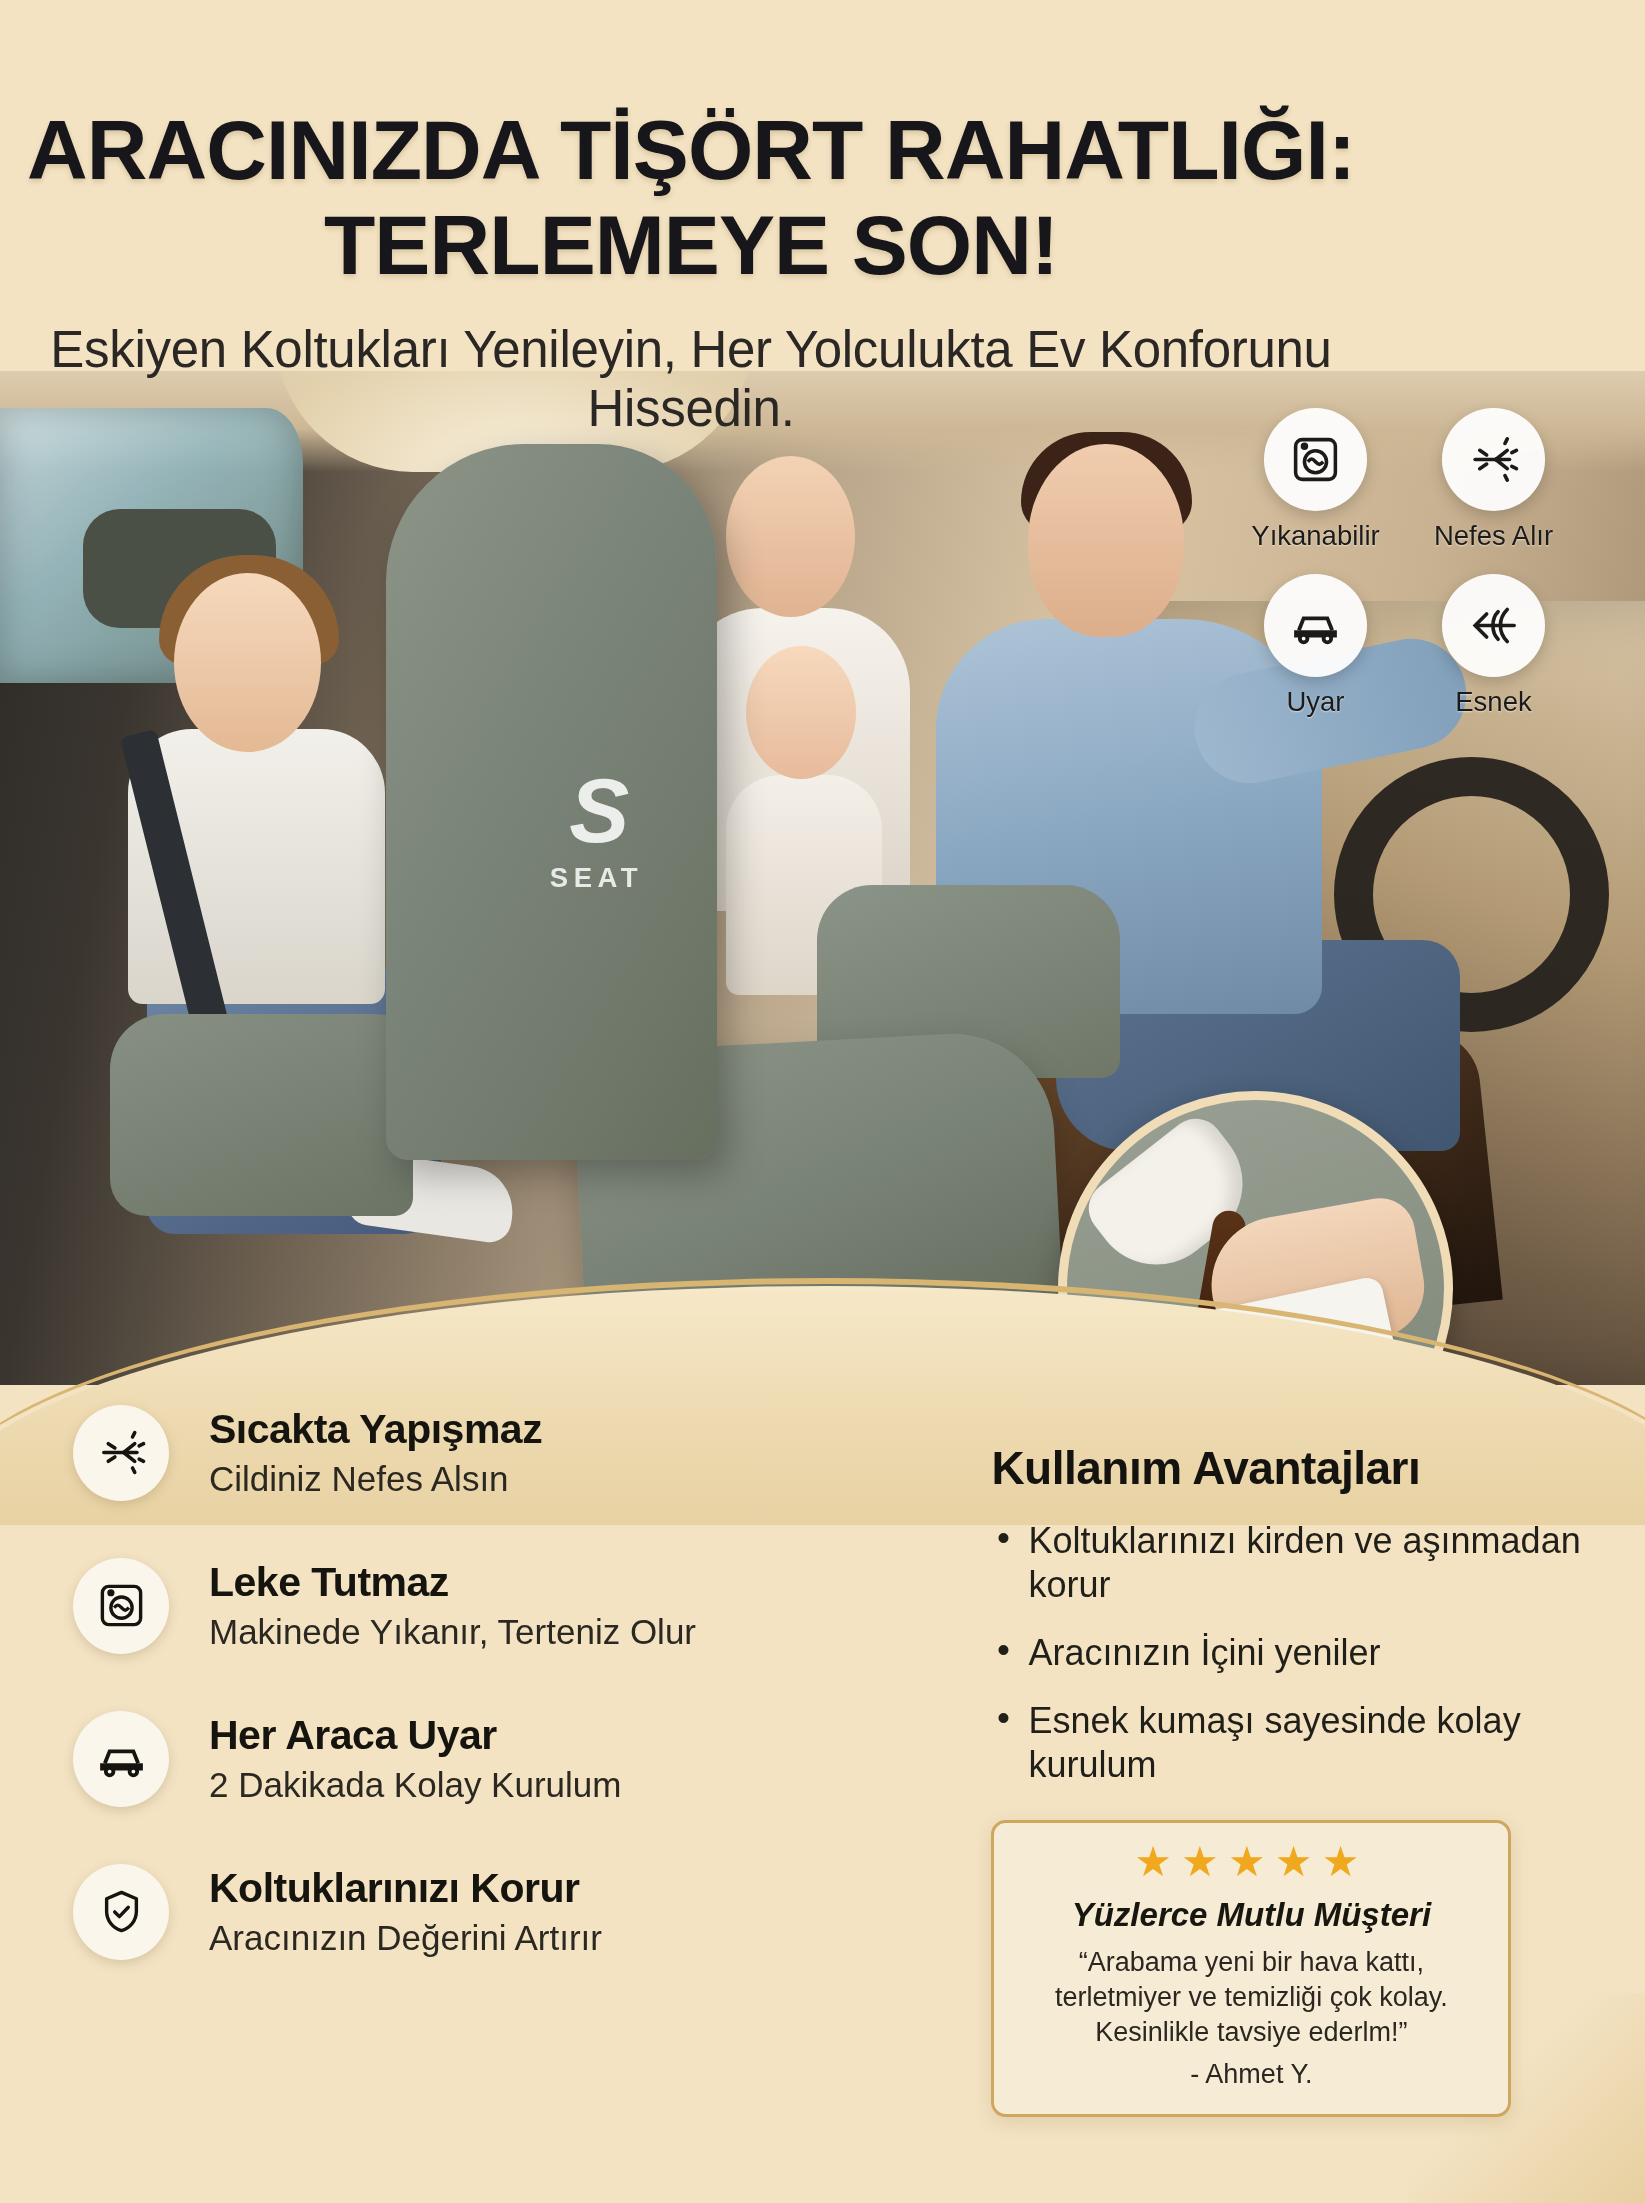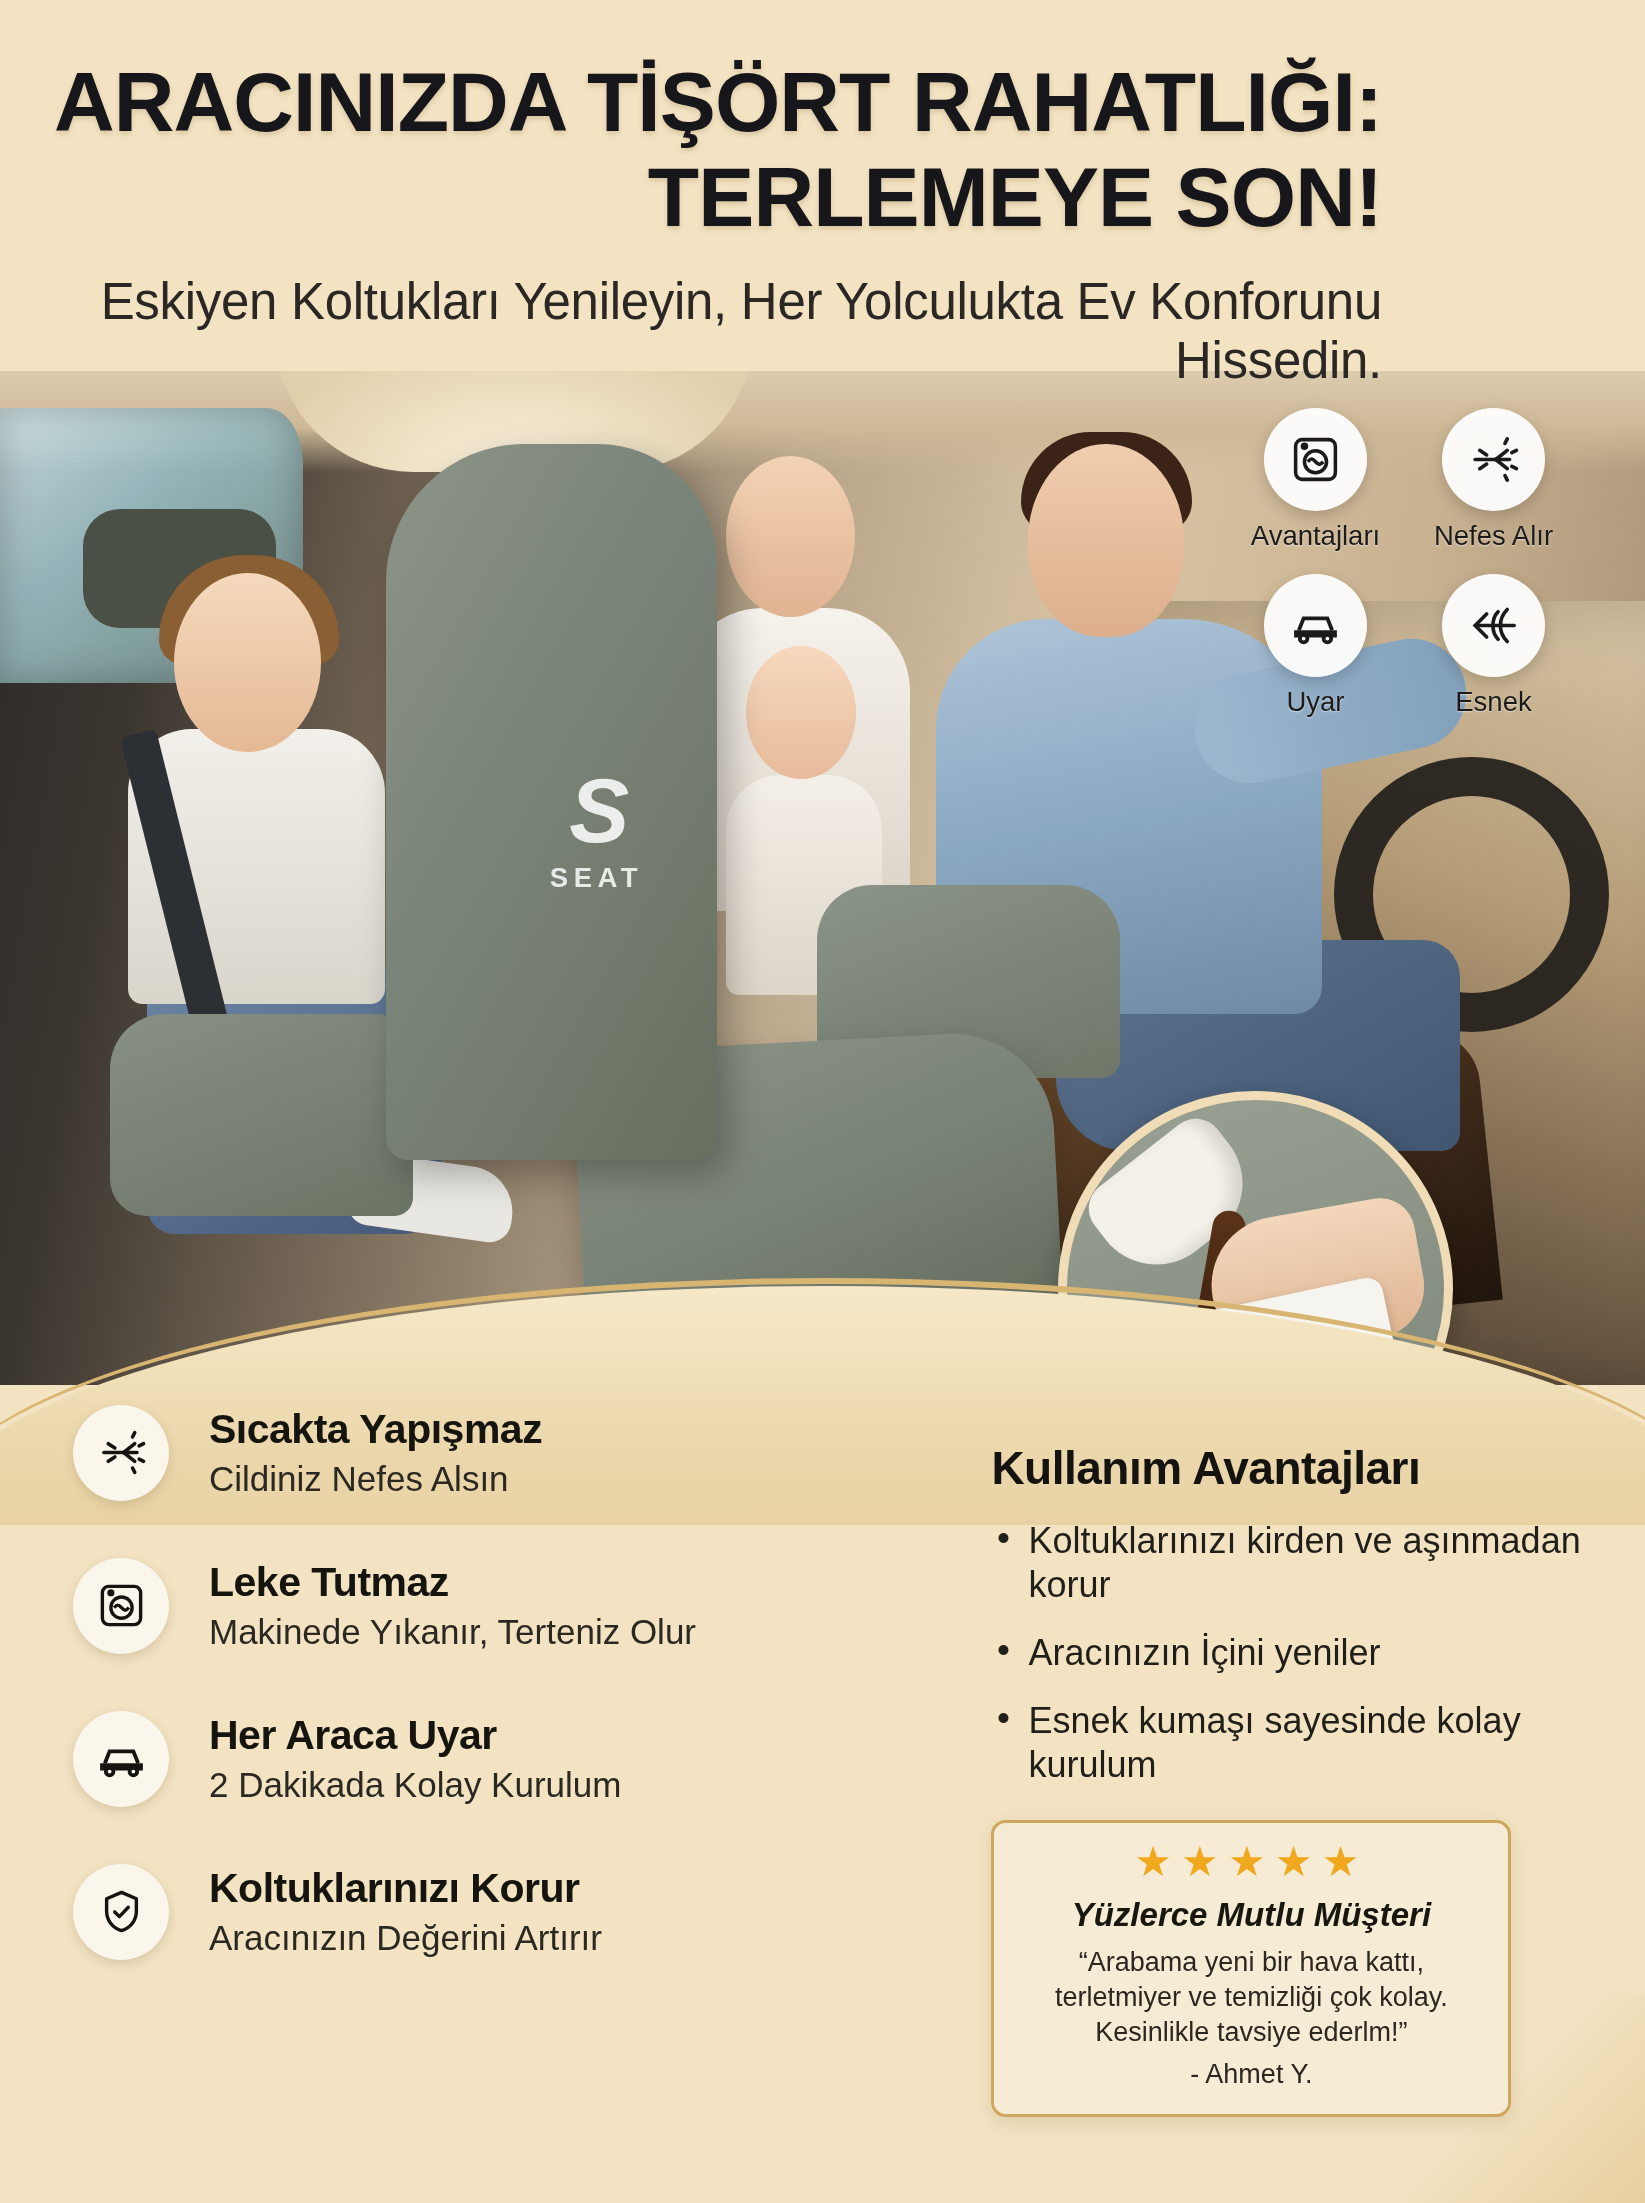--- a/index.html
+++ b/index.html
@@ -15,22 +15,22 @@
     width: 1646px; height: 2204px;
     background:
       radial-gradient(ellipse 1286px 826px at 20% 1928px, #f7e9cd 0%, #e9d2a6 45%, #dcc18d 75%, #d2b float 100%),
       linear-gradient(160deg, #f6ead3 0%, #ecd9b4 40%, #e0c694 70%, #d8bd8a 100%);
     overflow: hidden;
   }
 
   
   .header {
     position: absolute; top: 0; left: 0; width: 1382px; height: 386px;
-    padding-top: 60px;
-    text-align: right;
+    padding-top: 108px;
+    text-align: center;
     z-index: 5;
   }
   .headline {
     font-size: 84px;
     line-height: 1.02;
     font-weight: 800;
     letter-spacing: -0.9px;
     color: #17161a;
     text-shadow: 0 2.8px 5.5px rgba(140,110,60,0.25);
   }
@@ -416,21 +416,21 @@
       <div class="chip-row">
         <div class="chip">
           <div class="chip-circle">
             <svg width="53" height="53" viewBox="0 0 24 24" fill="none" stroke="#1c1b19" stroke-width="1.6">
               <rect x="3" y="3" width="18" height="18" rx="3"></rect>
               <circle cx="12" cy="13" r="5"></circle>
               <path d="M8.5 13c1.5-1.6 2-1.6 3.5 0s2 1.6 3.5 0"></path>
               <circle cx="7" cy="6" r=".9" fill="#1c1b19"></circle>
             </svg>
           </div>
-          <div class="chip-label">Avantajları</div>
+          <div class="chip-label">Yıkanabilir</div>
         </div>
         <div class="chip">
           <div class="chip-circle">
             <svg width="55" height="55" viewBox="0 0 24 24" fill="none" stroke="#1c1b19" stroke-width="1.6" stroke-linecap="round">
               <path d="M4 12h9"></path>
                 <path d="M13 12l5-4"></path>
                 <path d="M13 12l5 4"></path>
                 <path d="M13 12h6"></path>
               <path d="M6 8l3 2"></path>
                 <path d="M6 16l3-2"></path>

